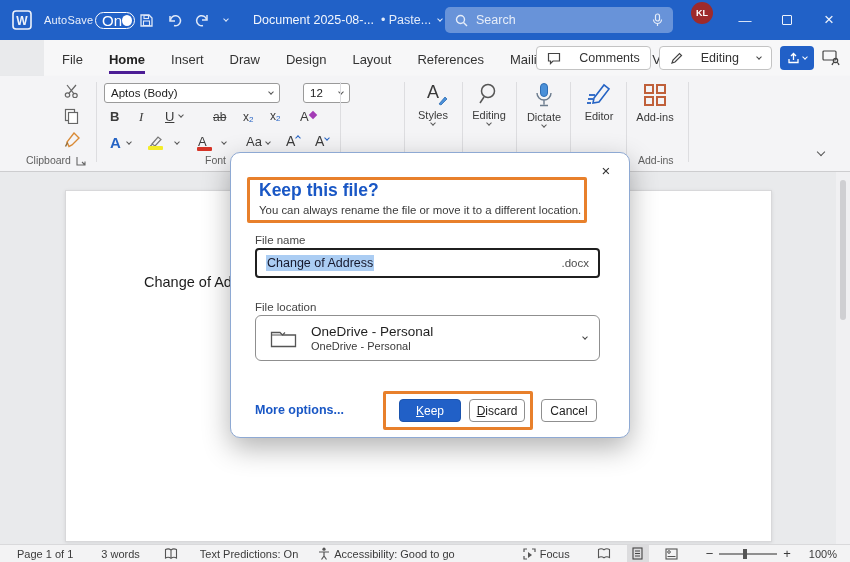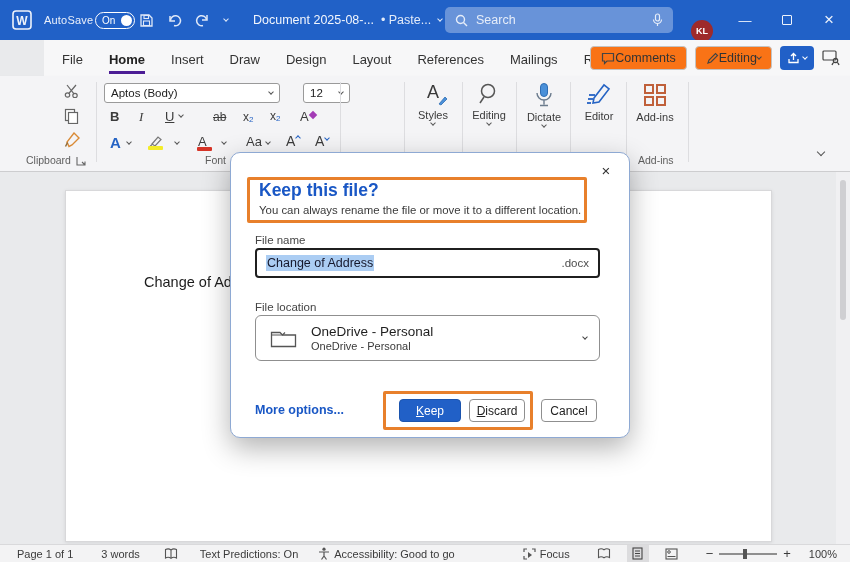--- a/index.html
+++ b/index.html
@@ -7,40 +7,40 @@
   body { font-family:"Liberation Sans", sans-serif; }
   #app { position:relative; width:850px; height:562px; background:#e9eaec; overflow:hidden; }
   .abs { position:absolute; }
 
   
   #titlebar { left:0; top:0; width:850px; height:40px; background:#2161c7; color:#fff; }
   .tb-item { position:absolute; top:0; height:40px; display:flex; align-items:center; color:#eaf0fb; }
   .tb-icon { opacity:.92; }
   #autosave-label { font-size:11px; letter-spacing:.2px; }
   .toggle { width:40px; height:17px; border:1.5px solid #fff; border-radius:9px; display:flex; align-items:center; padding:0 2px 0 6px; justify-content:space-between; }
-  .toggle .on-txt { font-size:10px; color:#fff; }
+  .toggle .on-txt { font-size:15px; color:#fff; }
   .toggle .knob { width:11px; height:11px; background:#fff; border-radius:50%; }
   .tb-glyph { font-size:15px; color:#dfe8f8; }
   .chev { display:inline-block; width:6px; height:6px; border-right:1.6px solid currentColor; border-bottom:1.6px solid currentColor; transform:rotate(45deg); margin-top:-3px; }
   .chev-sm { width:4px; height:4px; border-width:1.3px; }
   #doc-title { font-size:12.5px; color:#f2f6fd; }
   #search-box { left:445px; top:7px; width:228px; height:26px; background:rgba(255,255,255,.32); border-radius:5px; display:flex; align-items:center; padding:0 10px; }
   #search-input { flex:1; background:transparent; border:none; outline:none; color:#fff; font-size:12.5px; font-family:"Liberation Sans",sans-serif; }
   #search-input::placeholder { color:#e6edf9; }
-  #avatar { left:691px; top:20px; width:22px; height:22px; border-radius:50%; background:#9e2a2b; color:#fff; font-size:9px; font-weight:bold; display:flex; align-items:center; justify-content:center; }
+  #avatar { left:691px; top:2px; width:22px; height:22px; border-radius:50%; background:#9e2a2b; color:#fff; font-size:9px; font-weight:bold; display:flex; align-items:center; justify-content:center; }
   .winctl { width:34px; justify-content:center; font-size:13px; color:#eef3fc; }
   .max-sq { width:10px; height:10px; border:1.4px solid #eef3fc; border-radius:1px; }
 
   
   #tabrow { left:0; top:40px; width:850px; height:36px; background:#f7f7f8; display:flex; align-items:center;margin-left:44px; }
   .rtab { font-size:13px; color:#333; padding:9px 0 7px; margin:0 13px; }
   .rtab.first { margin-left:18px; }
   .rtab.active { font-weight:bold; color:#222; border-bottom:3px solid #4c1d95; padding-bottom:4px; }
   #tab-right { position:absolute; right:10px; top:46px; display:flex; align-items:center; gap:8px; }
-  .pill-btn { height:24px; border:1px solid #c3c3c3; background:#f97316; border-radius:4px; display:flex; align-items:center; gap:0; padding:0 10px; font-size:12.5px; color:#333; }
+  .pill-btn { height:24px; border:1px solid #c3c3c3; background:#ffffff; border-radius:4px; display:flex; align-items:center; gap:18px; padding:0 10px; font-size:12.5px; color:#333; }
   #share-btn { width:34px; height:24px; background:#2160c7; border-radius:4px; display:flex; align-items:center; justify-content:center; gap:3px; color:#fff; }
 
   
   #ribbon { left:0; top:76px; width:850px; height:96px; background:#f4f4f6; border-bottom:1px solid #cdcdcf; box-shadow:0 1px 2px rgba(0,0,0,.08); }
   .vsep { position:absolute; top:6px; height:80px; width:1px; background:#dddde0; }
   .grp-label { position:absolute; bottom:5px; font-size:10.5px; color:#5f5f5f; }
   .launcher { position:absolute; bottom:5px; width:10px; height:10px; }
   .bigbtn { position:absolute; top:6px; width:54px; display:flex; flex-direction:column; align-items:center; gap:3px; }
   .bigbtn .lbl { font-size:11px; color:#3a3a3a; }
   .rb-chev { color:#5a5a5a; }

